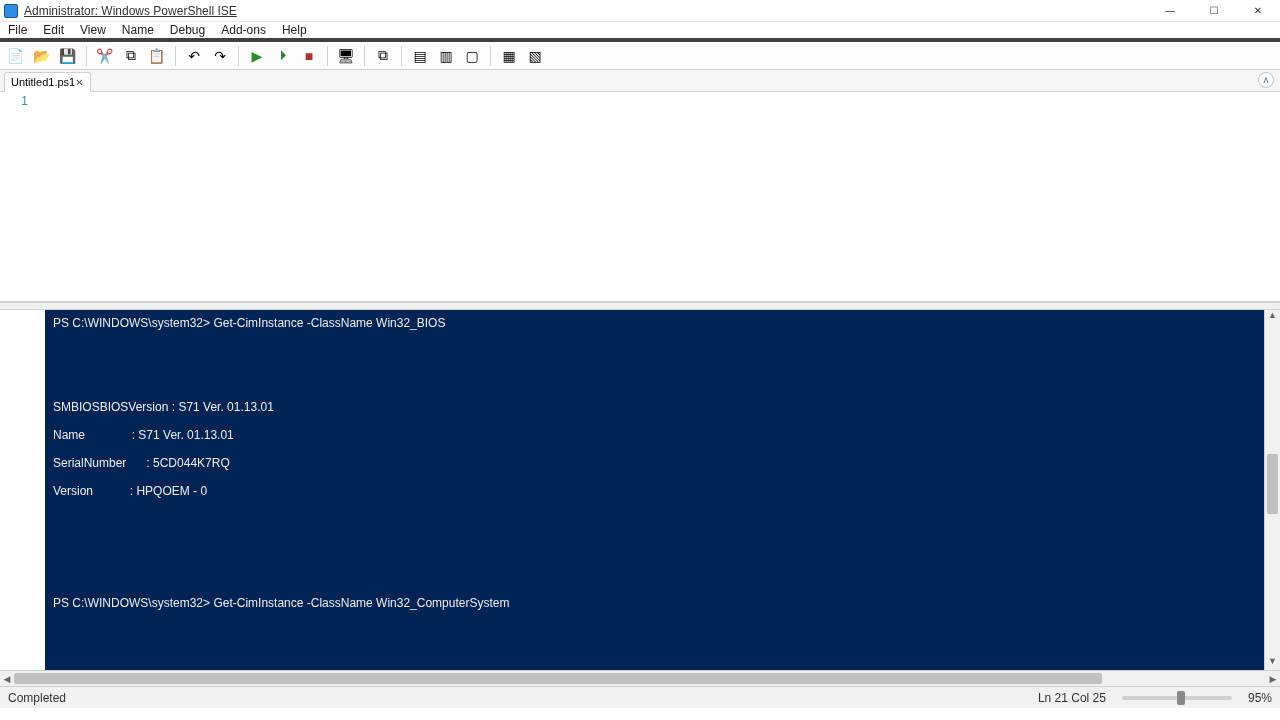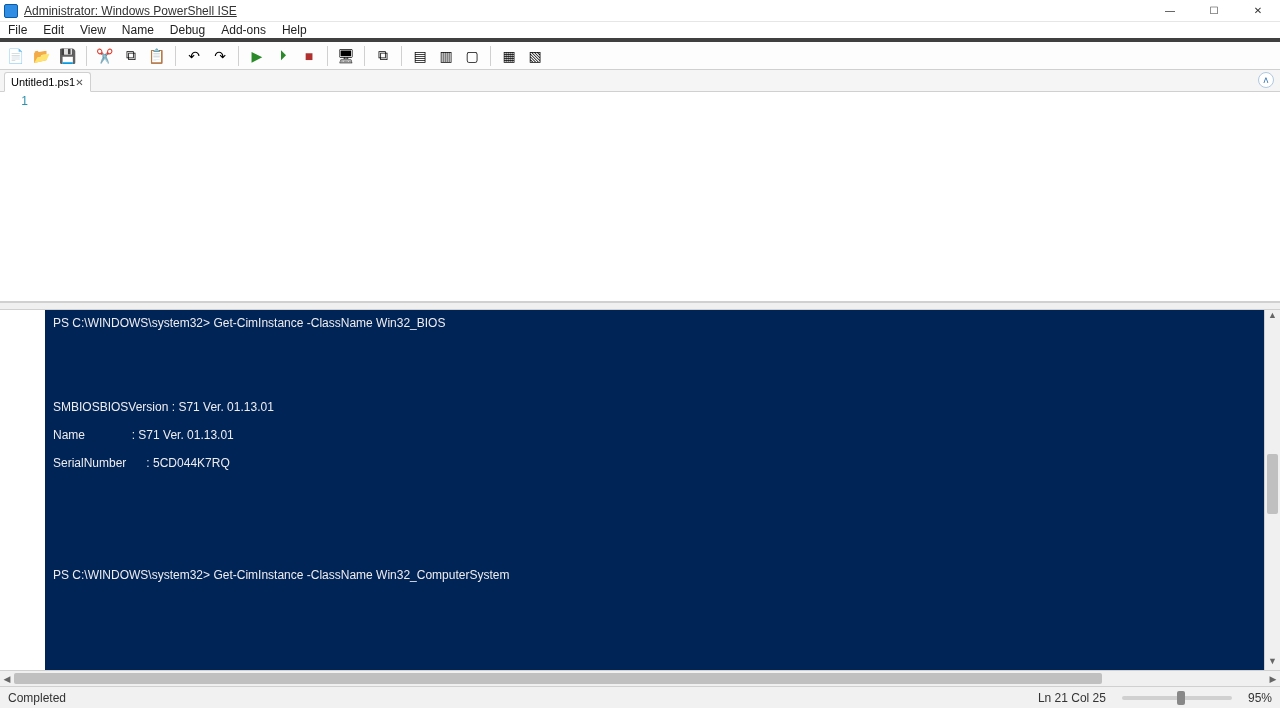--- a/index.html
+++ b/index.html
@@ -282,20 +282,21 @@
 
 <div class="splitter"></div>
 
 <div class="console-wrap">
   <div class="console"><span class="row"><span>PS C:\WINDOWS\system32&gt;</span> <span>Get-CimInstance -ClassName Win32_BIOS</span></span>
 <span class="row"> </span>
 <span class="row"> </span>
 <span class="row"><span>SMBIOSBIOSVersion</span> : <span>S71 Ver. 01.13.01</span></span>
 <span class="row"><span>Name</span>              : <span>S71 Ver. 01.13.01</span></span>
 <span class="row"><span>SerialNumber</span>      : <span>5CD044K7RQ</span></span>
+<span class="row"><span>Version</span>           : <span>HPQOEM - 0</span></span>
 <span class="row"> </span>
 <span class="row"> </span>
 <span class="row"> </span>
 <span class="row"><span>PS C:\WINDOWS\system32&gt;</span> <span>Get-CimInstance -ClassName Win32_ComputerSystem</span></span>
 <span class="row"> </span>
 
 
 
 
 

